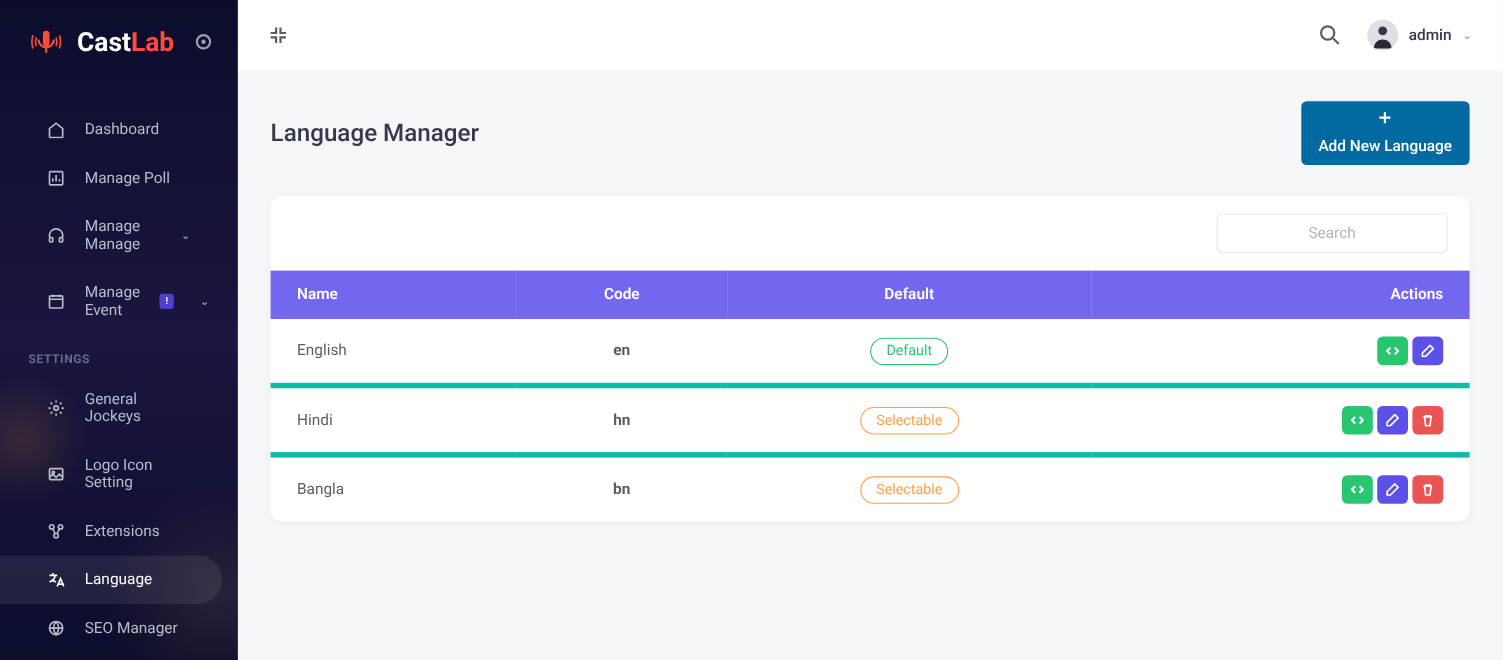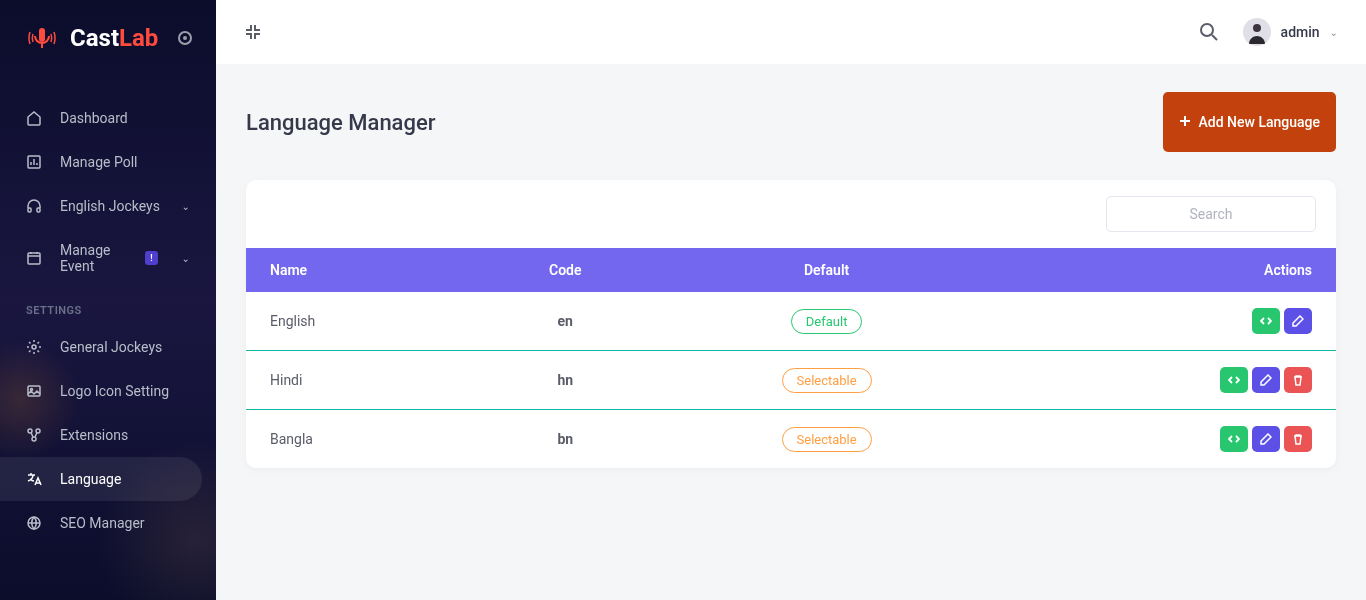--- a/index.html
+++ b/index.html
@@ -84,21 +84,21 @@
       transform: translate(-50%, -50%);
     }
     .nav {
       padding: 20px 0;
       position: relative;
       z-index: 2;
     }
     .nav-item {
       display: flex;
       align-items: center;
-      padding: 14px 26px;
+      padding: 14px 43px;
       color: #b8bdc9;
       font-size: 14px;
       cursor: pointer;
       gap: 18px;
       position: relative;
     }
     .nav-item.active {
       background: rgba(255,255,255,0.08);
       color: #fff;
       border-radius: 0 24px 24px 0;
@@ -206,31 +206,32 @@
       justify-content: space-between;
       margin-bottom: 28px;
       gap: 32px;
     }
     .page-title {
       color: #36394a;
       font-size: 22px;
       font-weight: 500;
     }
     .add-btn {
-      background: #c2410c;
+      background: #0369a1;
       color: #fff;
       border: none;
-      padding: 22px 16px;
+      padding: 9px 16px;
       border-radius: 5px;
       font-size: 14px;
       font-weight: 500;
       cursor: pointer;
       display: flex;
       align-items: center;
       gap: 8px;
+      flex-direction: column;
     }
     .card {
       background: #fff;
       border-radius: 10px;
       padding: 16px 0 0 0;
       box-shadow: 0 2px 8px rgba(0,0,0,0.04);
     }
     .card-top {
       display: flex;
       justify-content: flex-end;
@@ -265,21 +266,21 @@
     .table th:last-child {
       text-align: right;
     }
     .table th.center {
       text-align: center;
     }
     .table td {
       padding: 16px 24px;
       font-size: 14px;
       color: #5a5c69;
-      border-bottom: 1px solid #14b8a6;
+      border-bottom: 5px solid #14b8a6;
     }
     .table tr:last-child td {
       border-bottom: none;
     }
     .table td.center {
       text-align: center;
     }
     .table td.right {
       text-align: right;
     }
@@ -357,21 +358,21 @@
       <span>Manage Poll</span>
     </div>
     <div class="nav-item">
       <span class="nav-icon">
         <svg viewBox="0 0 16 16" fill="none" stroke="currentColor" stroke-width="1.5">
             <path d="M2 10V8a6 6 0 0 1 12 0v2"></path>
             <rect x="2" y="10" width="3" height="4" rx="1"></rect>
             <rect x="11" y="10" width="3" height="4" rx="1"></rect>
           </svg>
       </span>
-      <span>English Jockeys</span>
+      <span>Manage Manage</span>
       <span class="nav-chevron">⌄</span>
     </div>
     <div class="nav-item">
       <span class="nav-icon">
         <svg viewBox="0 0 16 16" fill="none" stroke="currentColor" stroke-width="1.5">
             <rect x="2" y="3" width="12" height="11" rx="1"></rect>
             <line x1="2" y1="6" x2="14" y2="6"></line>
             <line x1="5" y1="2" x2="5" y2="4"></line>
             <line x1="11" y1="2" x2="11" y2="4"></line>
           </svg>

